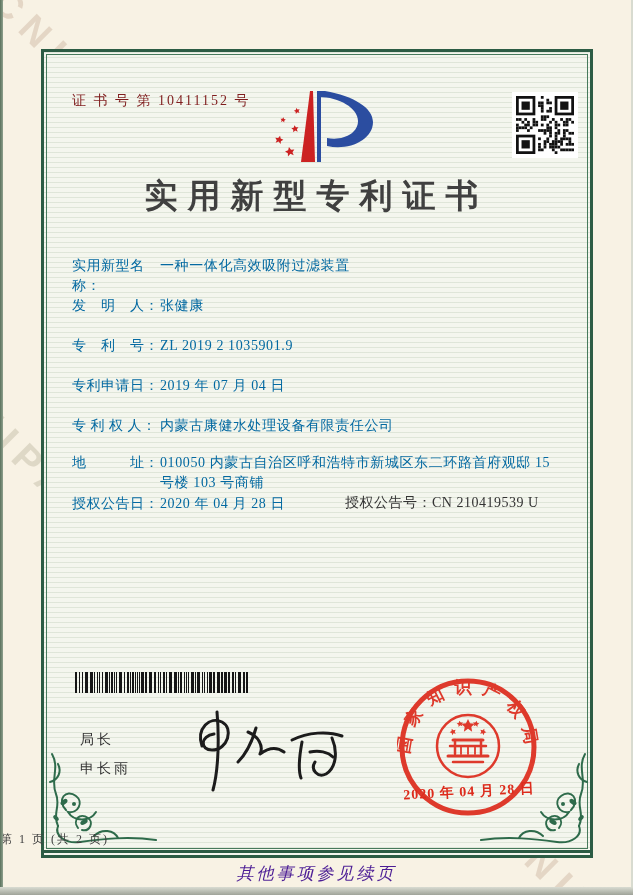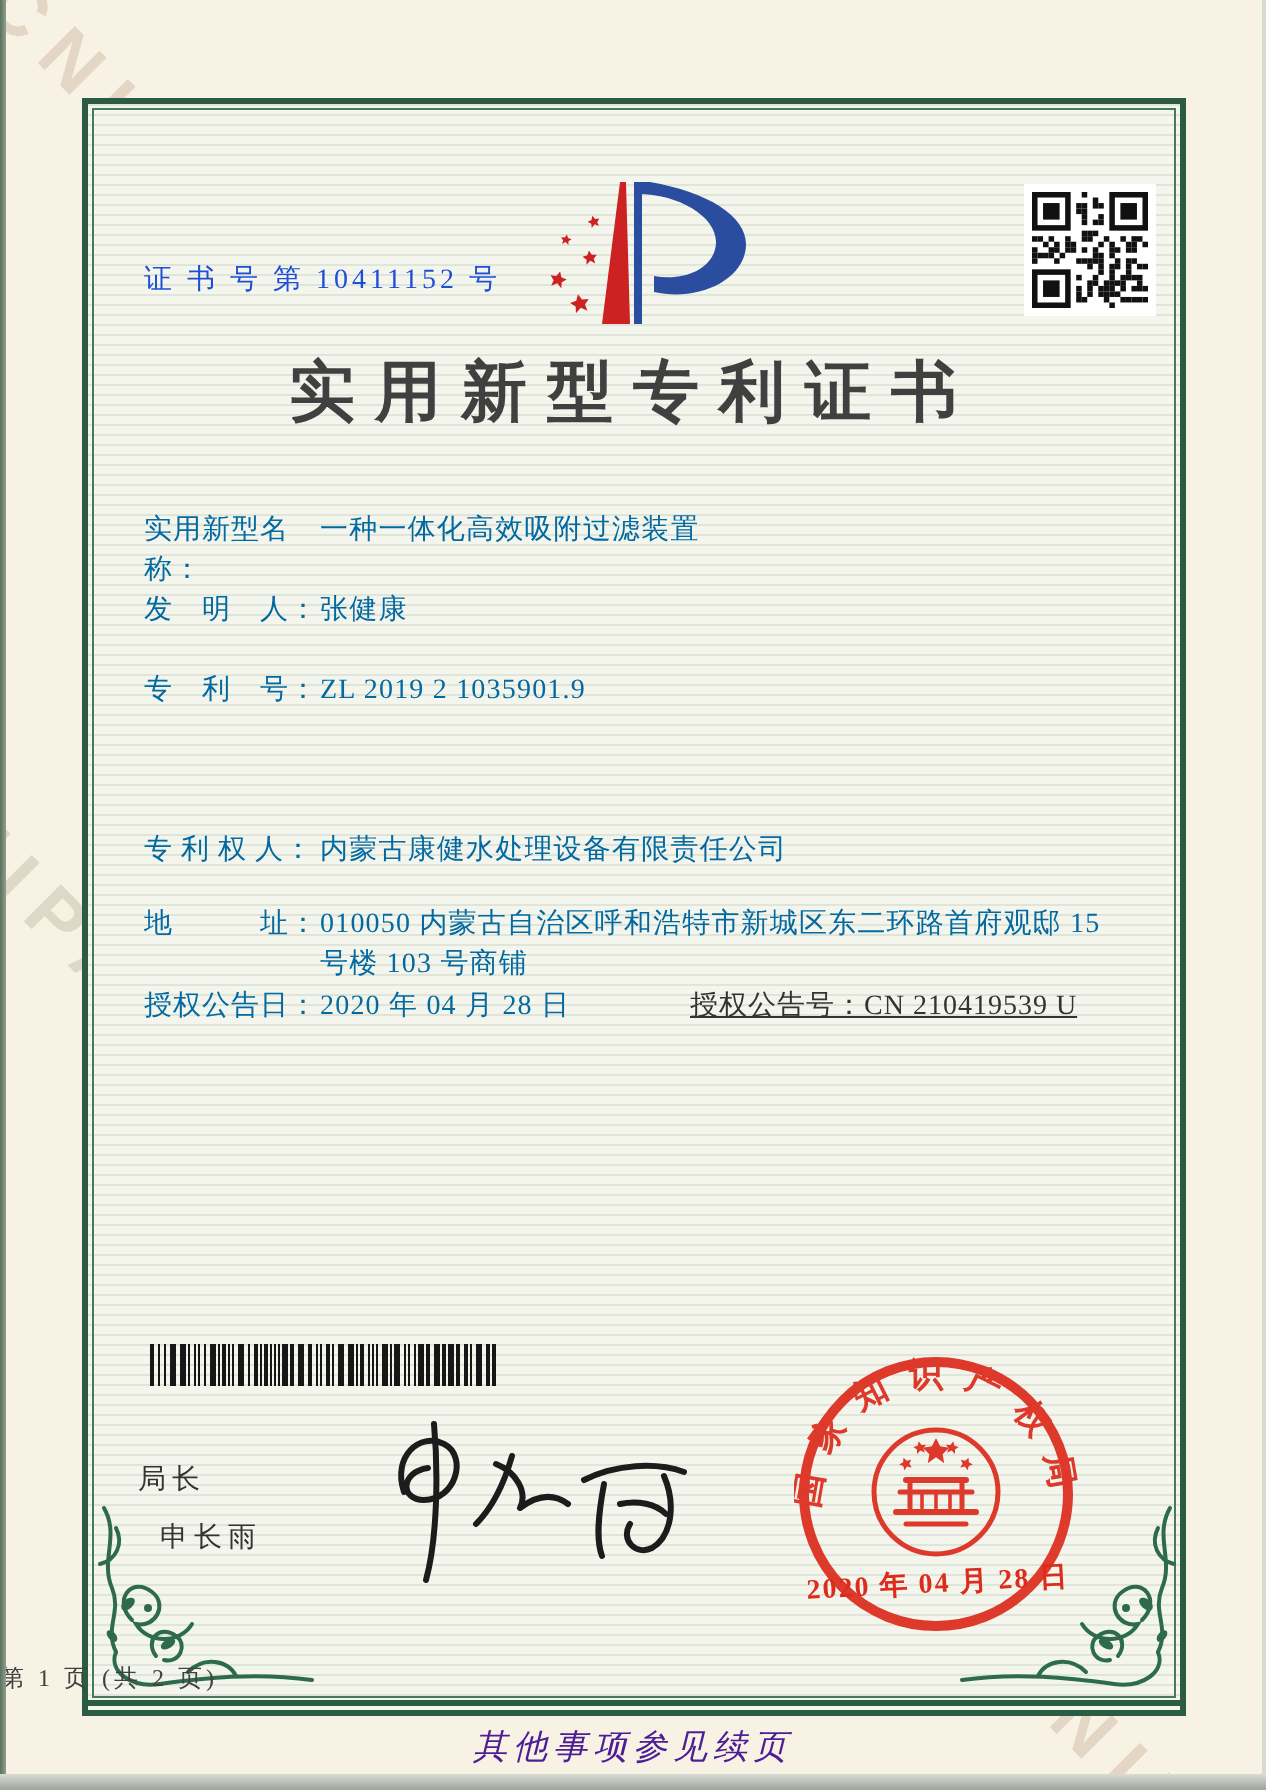--- a/index.html
+++ b/index.html
@@ -14,40 +14,40 @@
          border:3px solid #2c5c44;background:#f4f6ee;
          background-image:repeating-linear-gradient(180deg,rgba(148,172,140,0.22) 0px,rgba(148,172,140,0.22) 1px,rgba(0,0,0,0) 1px,rgba(0,0,0,0) 5px);}
   .frame-inner{position:absolute;left:2px;top:2px;right:2px;bottom:6px;border:1px solid #477a5c;pointer-events:none;}
   .frame-bottomband{position:absolute;left:0;right:0;bottom:2px;height:3px;background:#2c5c44;}
   
   .wm{position:absolute;font-family:"Liberation Sans","DejaVu Sans",sans-serif;font-weight:bold;
       font-size:38px;letter-spacing:10px;color:rgba(211,192,172,0.55);
       transform:rotate(45deg);transform-origin:left top;pointer-events:none;white-space:nowrap;}
   .wm2{color:rgba(205,198,178,0.6);}
   
-  .cert-no{position:absolute;left:72px;top:92px;font-size:14px;letter-spacing:2px;color:#1d4ed8;margin-top:39px;}
+  .cert-no{position:absolute;left:72px;top:92px;font-size:14px;letter-spacing:2px;color:#7f1d1d;}
   .logo{position:absolute;left:275px;top:88px;}
   .qr{position:absolute;left:512px;top:92px;width:66px;height:66px;background:#ffffff;
       display:flex;align-items:center;justify-content:center;}
   .title{position:absolute;left:0;top:174px;width:100%;text-align:center;
          font-size:33px;font-weight:bold;letter-spacing:10px;color:#404040;}
   
   .row{position:absolute;left:72px;display:flex;font-size:14px;line-height:20px;color:#0369a1;}
   .row .lab{width:88px;flex:0 0 88px;letter-spacing:0.5px;}
   .row .val{width:402px;letter-spacing:0.6px;}
   .r1{top:256px}.r2{top:296px}.r3{top:336px}.r4{top:376px}.r5{top:416px}.r6{top:453px}.r7{top:494px}
-  .grant-no{position:absolute;left:345px;top:494px;font-size:14px;letter-spacing:0.5px;color:#333;text-decoration:underline;}
+  .grant-no{position:absolute;left:345px;top:494px;font-size:14px;letter-spacing:0.5px;color:#333;}
   
   .body-text{position:absolute;left:72px;top:519px;width:489px;font-size:13px;line-height:19.5px;
              font-style:italic;letter-spacing:1.2px;color:#2e2e2e;}
   .body-text p{margin:0;text-indent:2em;}
   
   .barcode{position:absolute;left:75px;top:672px;}
   
-  .director{position:absolute;left:69px;top:731px;font-size:14px;letter-spacing:3px;color:#333;}
+  .director{position:absolute;left:80px;top:731px;font-size:14px;letter-spacing:3px;color:#333;}
   .director-name{position:absolute;left:80px;top:760px;font-size:14px;letter-spacing:3px;color:#333;}
   .signature{position:absolute;left:172px;top:706px;}
   
   .seal{position:absolute;left:397px;top:676px;}
   .seal-date{position:absolute;left:394px;top:783px;width:150px;text-align:center;
              color:#dd2b1c;font-size:14px;font-weight:bold;letter-spacing:1px;transform:rotate(-3deg);}
   
   .page-num{position:absolute;left:0;top:831px;width:100%;text-align:left;font-size:12px;letter-spacing:2px;color:#404040;}
   .cont-note{position:absolute;left:0;top:862px;width:100%;text-align:center;font-size:17px;
              font-style:italic;letter-spacing:3px;color:#4c1d95;}
@@ -255,20 +255,24 @@
     <span class="val">一种一体化高效吸附过滤装置</span>
   </div>
   <div class="row r2">
     <span class="lab">发　明　人：</span>
     <span class="val">张健康</span>
   </div>
   <div class="row r3">
     <span class="lab">专　利　号：</span>
     <span class="val">ZL 2019 2 1035901.9</span>
   </div>
+  <div class="row r4">
+    <span class="lab">专利申请日：</span>
+    <span class="val">2019 年 07 月 04 日</span>
+  </div>
   <div class="row r5">
     <span class="lab">专 利 权 人：</span>
     <span class="val">内蒙古康健水处理设备有限责任公司</span>
   </div>
   <div class="row r6">
     <span class="lab">地　　　址：</span>
     <span class="val">010050 内蒙古自治区呼和浩特市新城区东二环路首府观邸 15 号楼 103 号商铺</span>
   </div>
   <div class="row r7">
     <span class="lab">授权公告日：</span>

